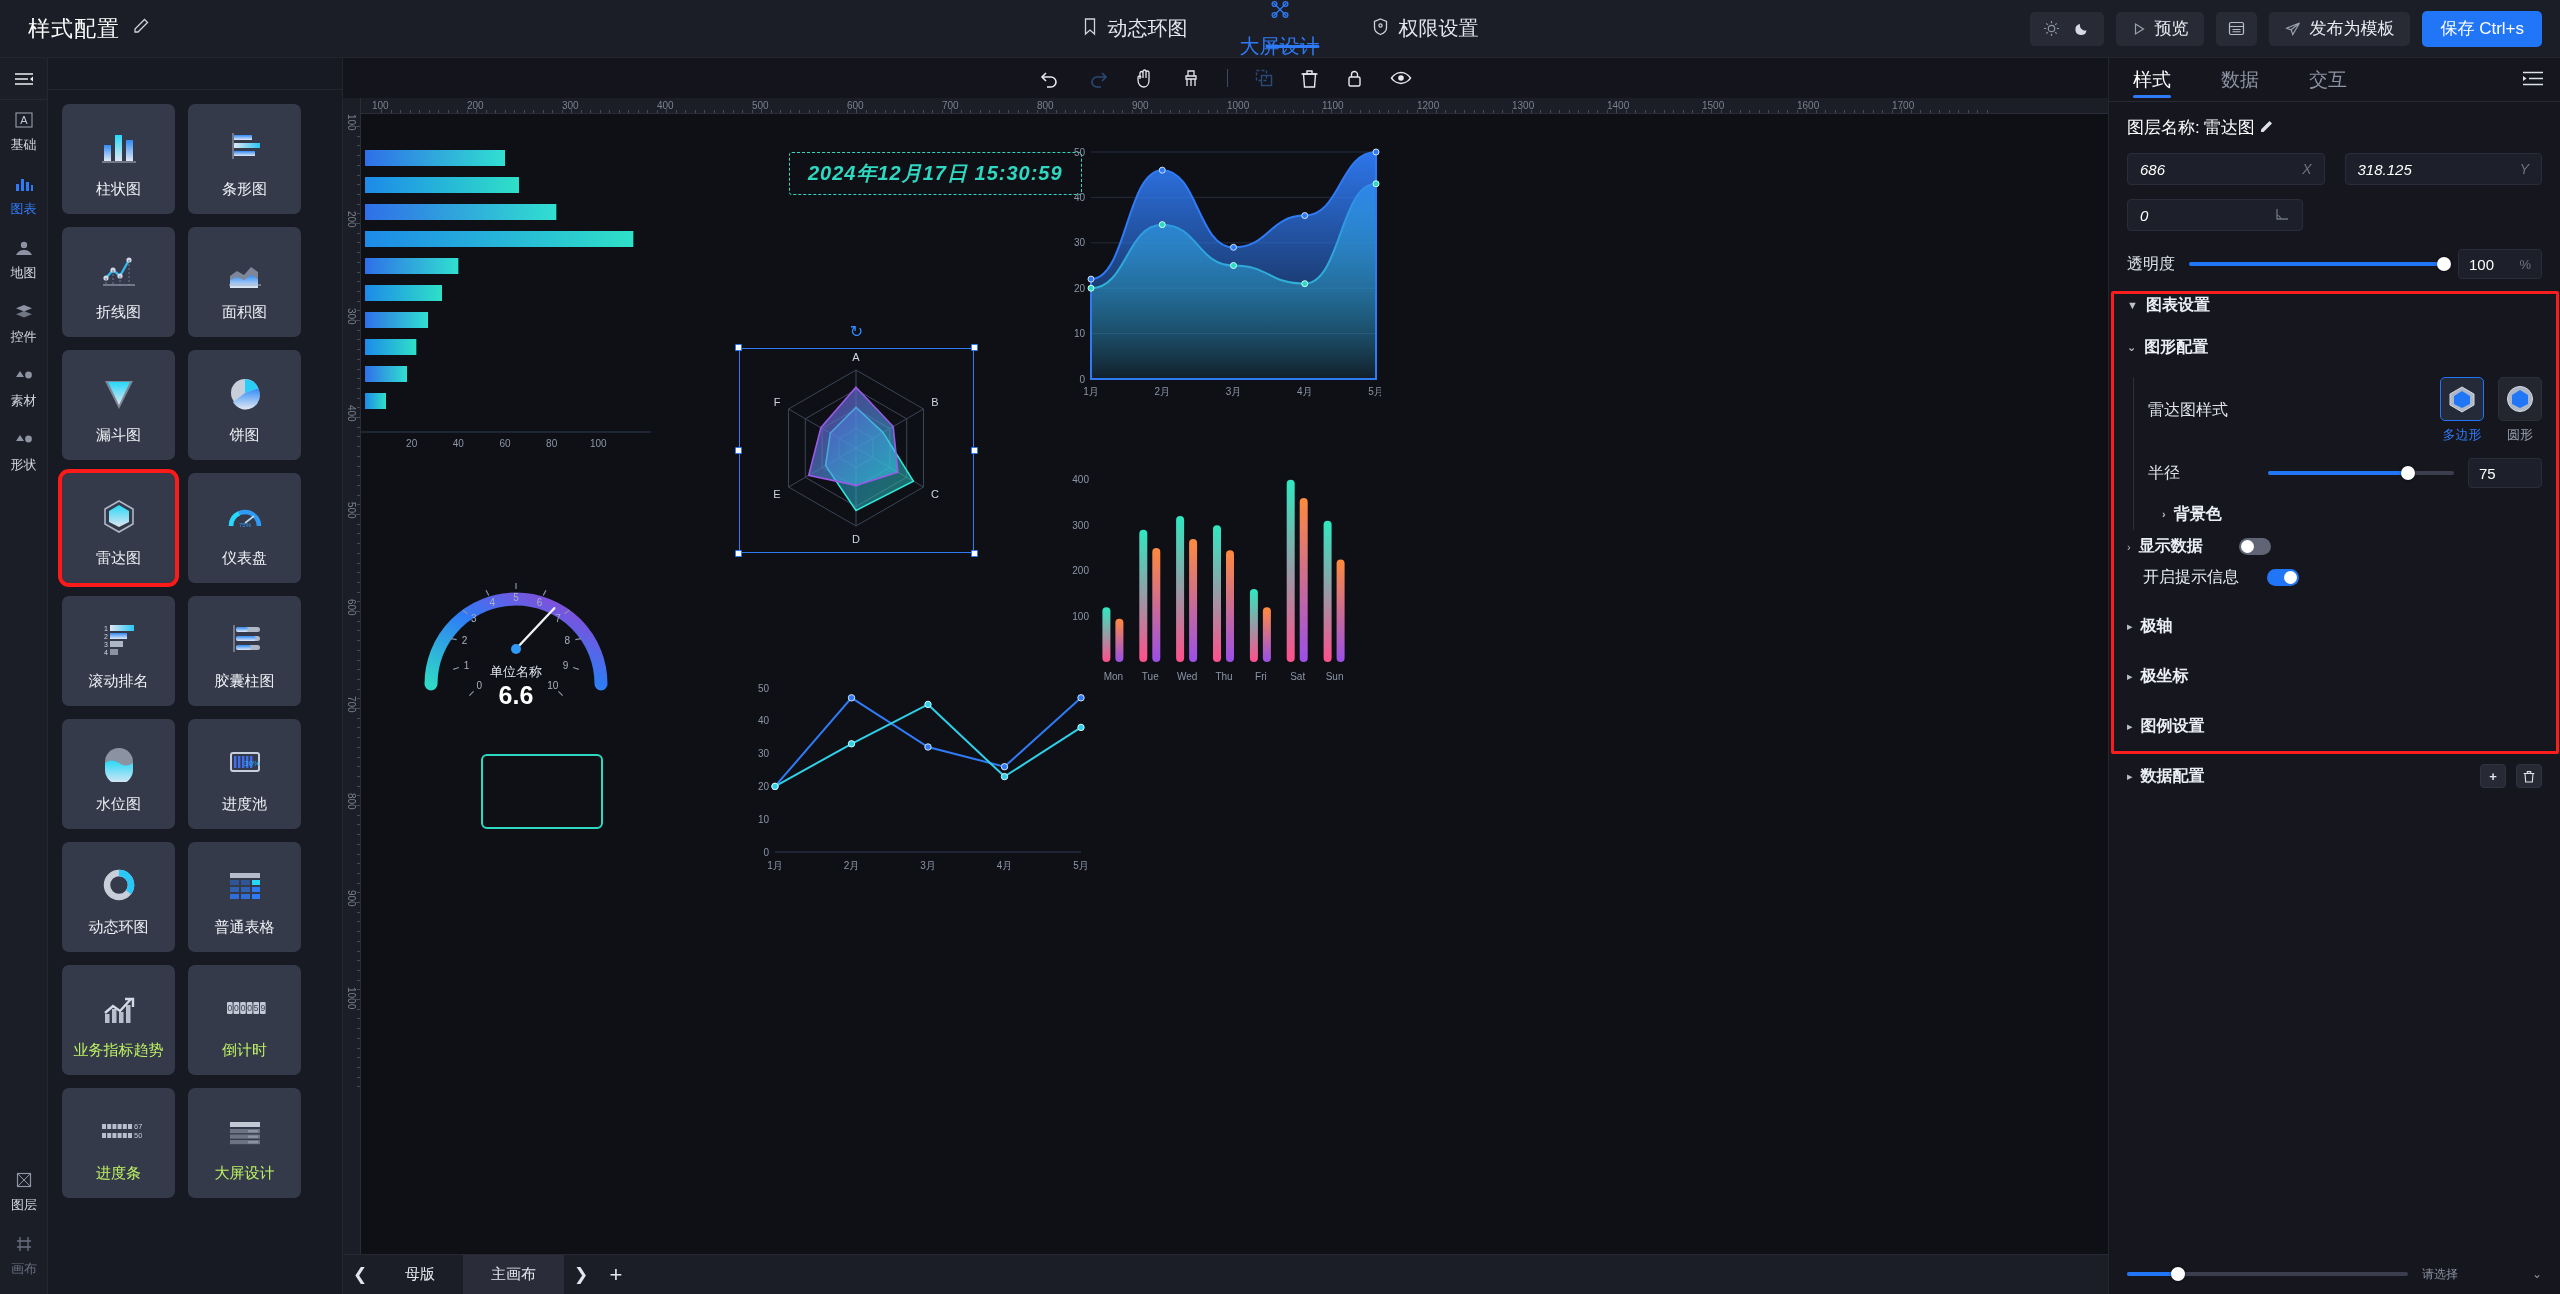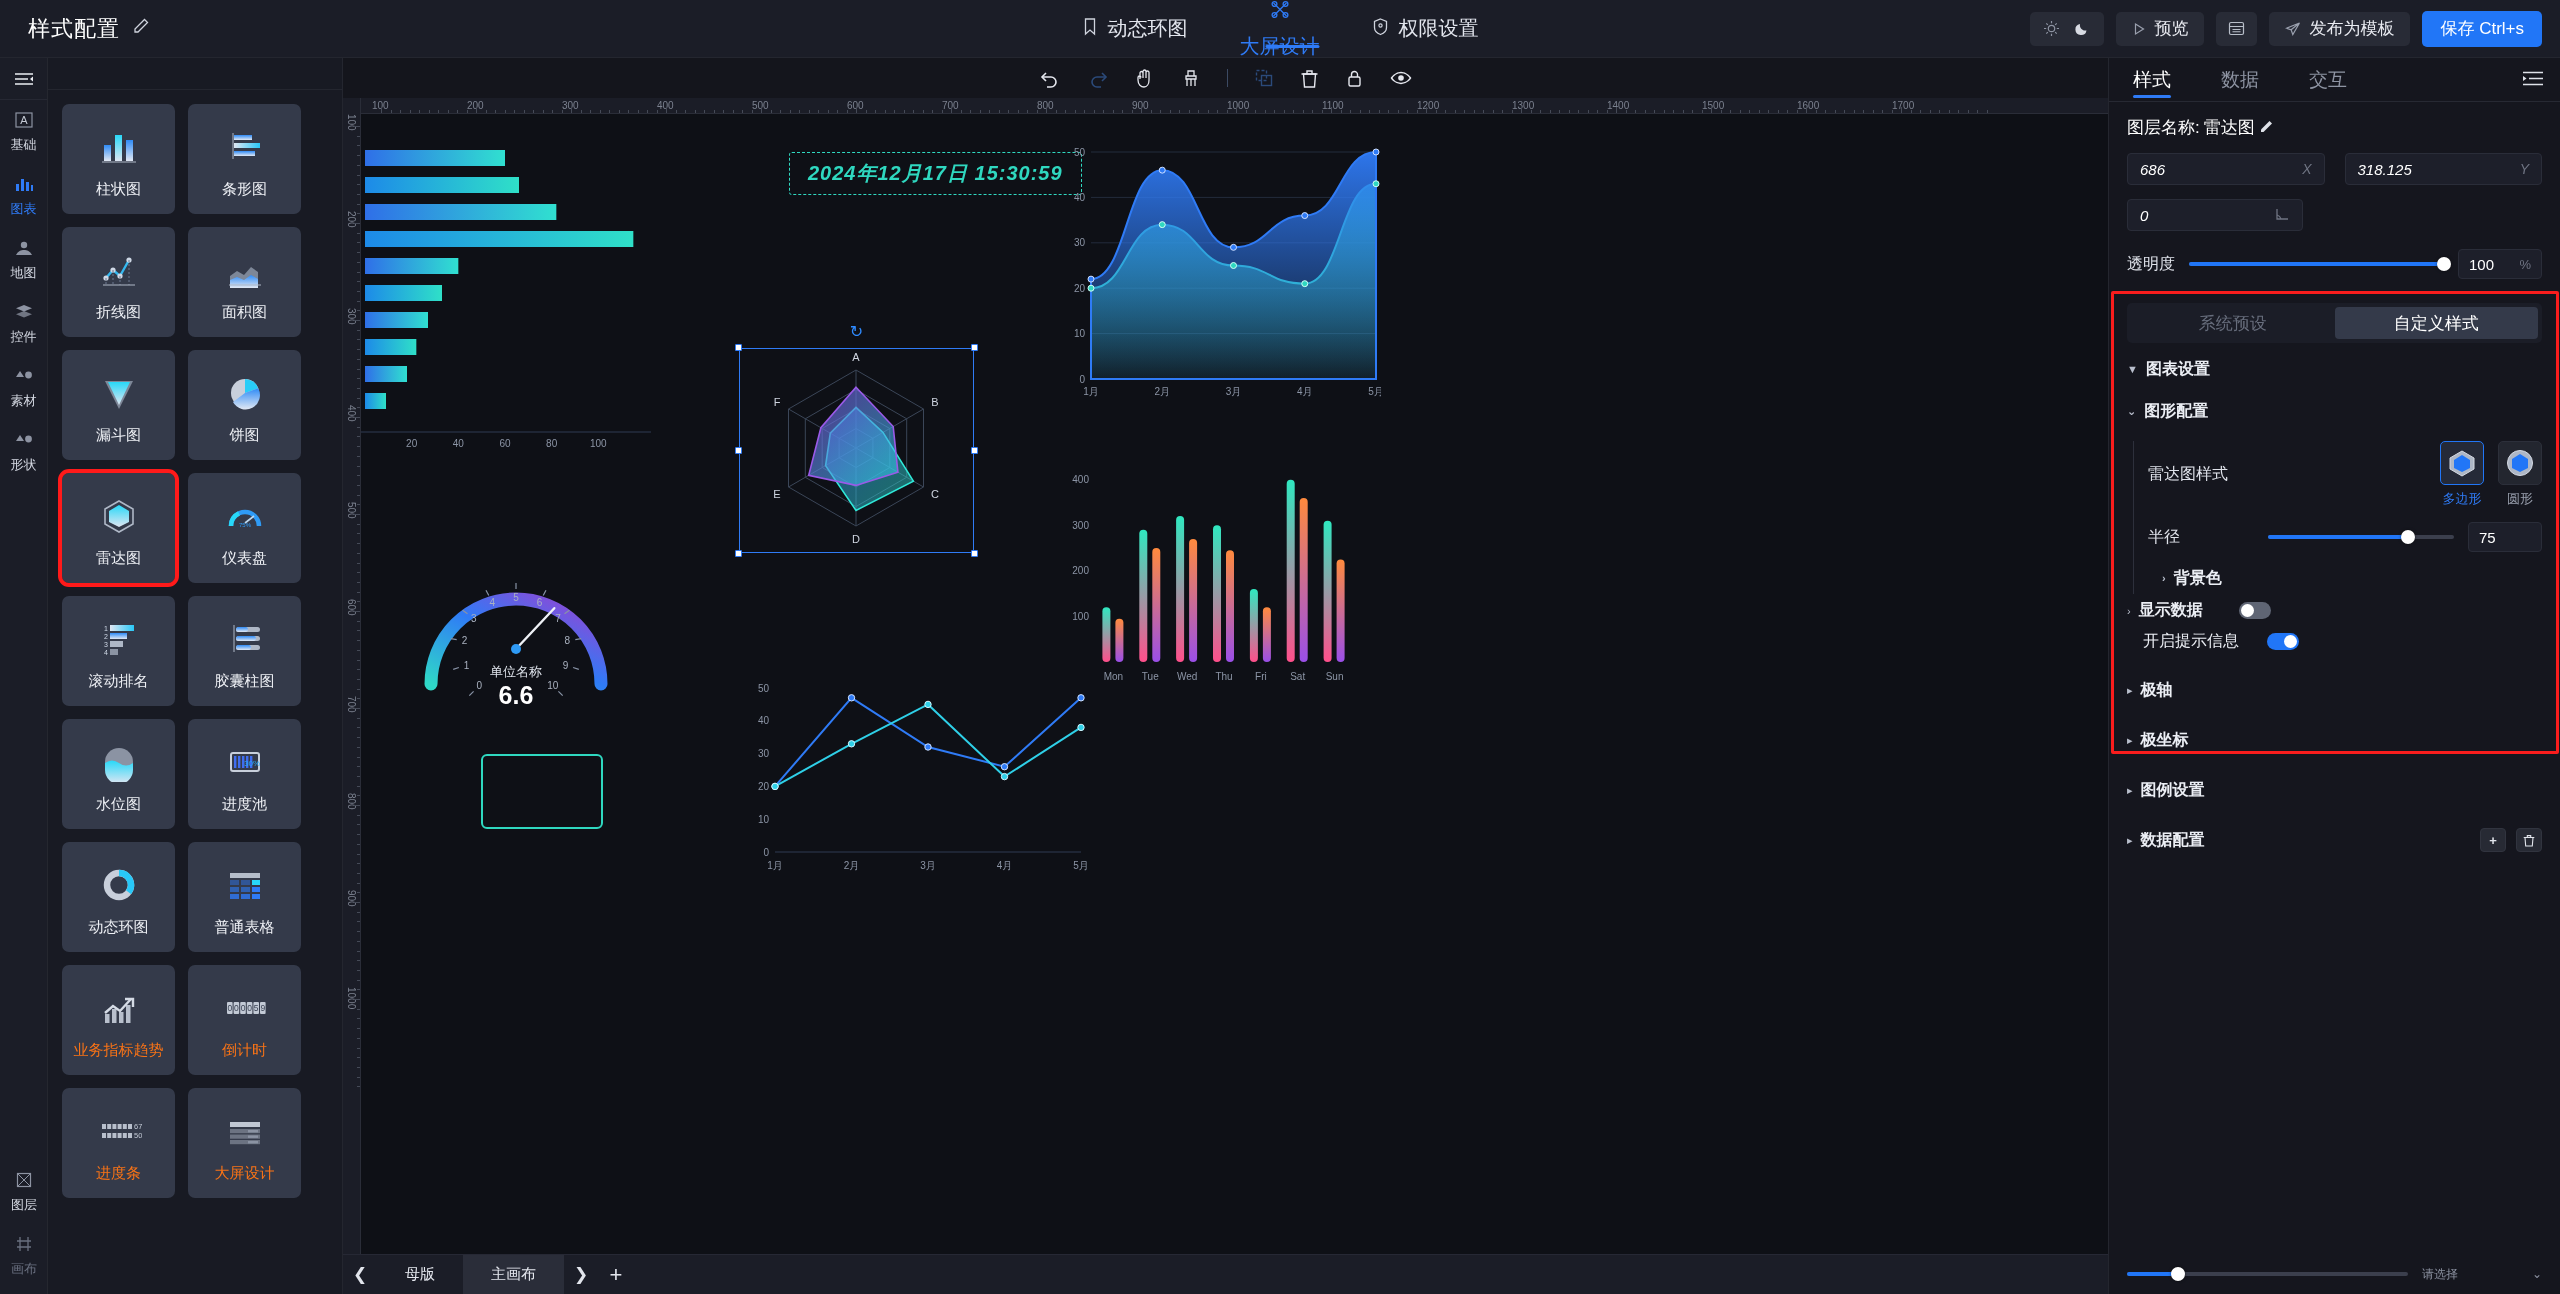--- a/index.html
+++ b/index.html
@@ -75,21 +75,21 @@
     padding: 14px 0 0 14px; display: flex; flex-wrap: wrap; gap: 13px;
   }
   .pal-card {
     width: 113px; height: 110px; background: #343a4a; border-radius: 7px;
     display: flex; flex-direction: column; align-items: center; justify-content: center;
     gap: 6px; cursor: pointer; position: relative;
   }
   .pal-card.sel { outline: 4px solid #ff1a1a; outline-offset: 0px; }
   .pal-ico { height: 54px; display: flex; align-items: center; justify-content: center; }
   .pal-label { font-size: 15px; color: #eef0f5; }
-  .pal-card.faded .pal-label { color: #f97316; }
+  .pal-card.faded .pal-label { color: #bef264; }
 
   
   .canvaswrap {
     position: absolute; left: 343px; top: 58px; right: 452px; bottom: 0;
     background: #14151c;
   }
   .c-toolbar {
     height: 40px; display: flex; align-items: center; justify-content: center;
     gap: 26px; color: #e6e8ef;
   }
@@ -1586,24 +1586,20 @@
         </div>
         <div class="numbox">
           <span>100</span>
           <span class="unit">%</span>
         </div>
       </div>
     </div>
 
     <div class="redbox"></div>
 
-    <div class="segwrap">
-      <div class="seg">系统预设</div>
-      <div class="seg active">自定义样式</div>
-    </div>
 
     <div class="sect">
       <div class="sect-hdr">
         <span class="caret">▼</span>
         <span>图表设置</span>
       </div>
       <div class="sect-hdr">
         <span class="caret">⌄</span>
         <span>图形配置</span>
       </div>

